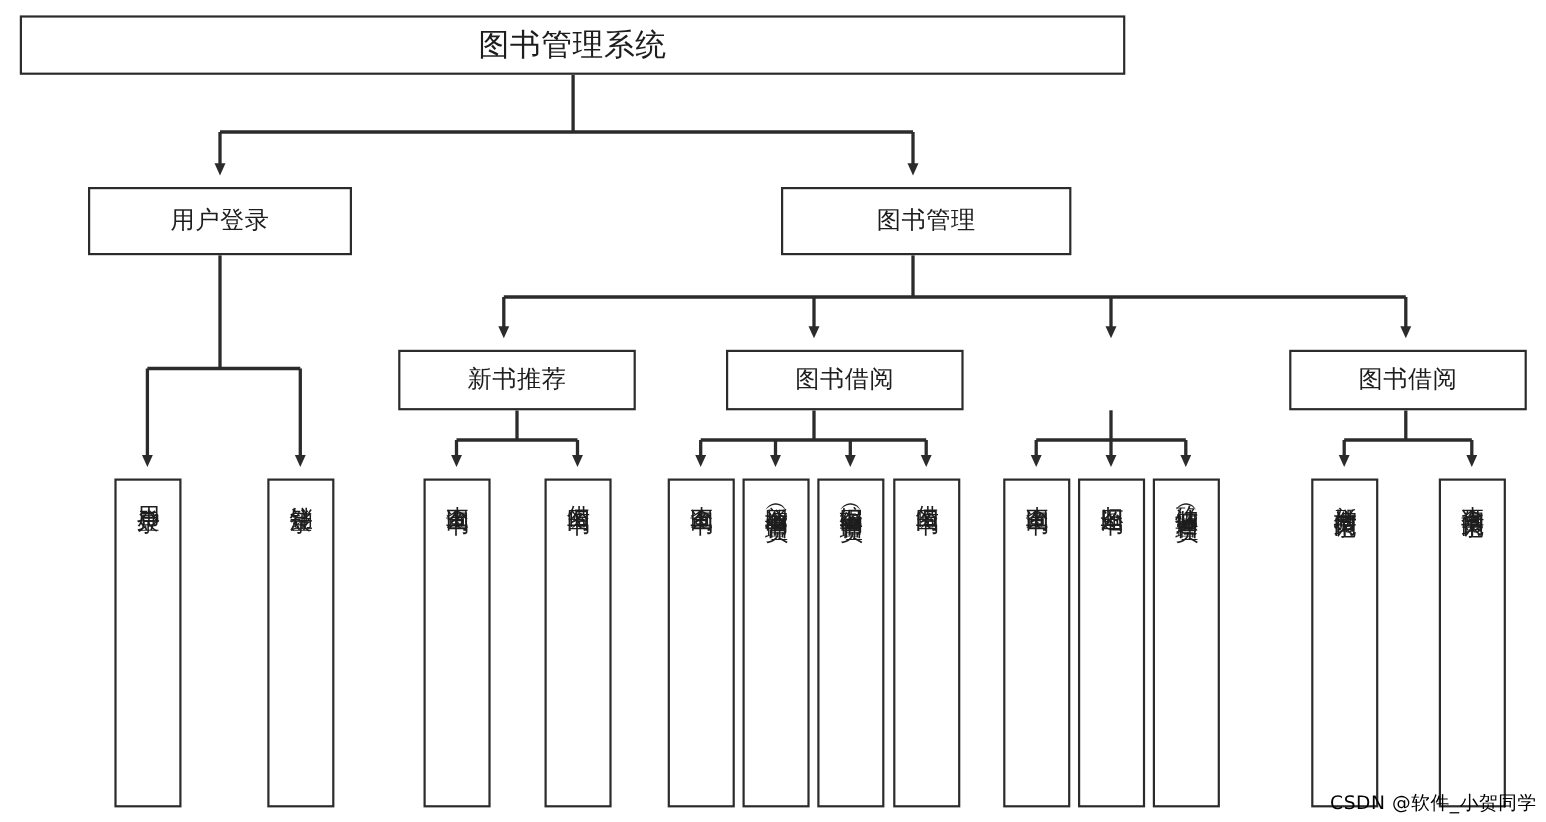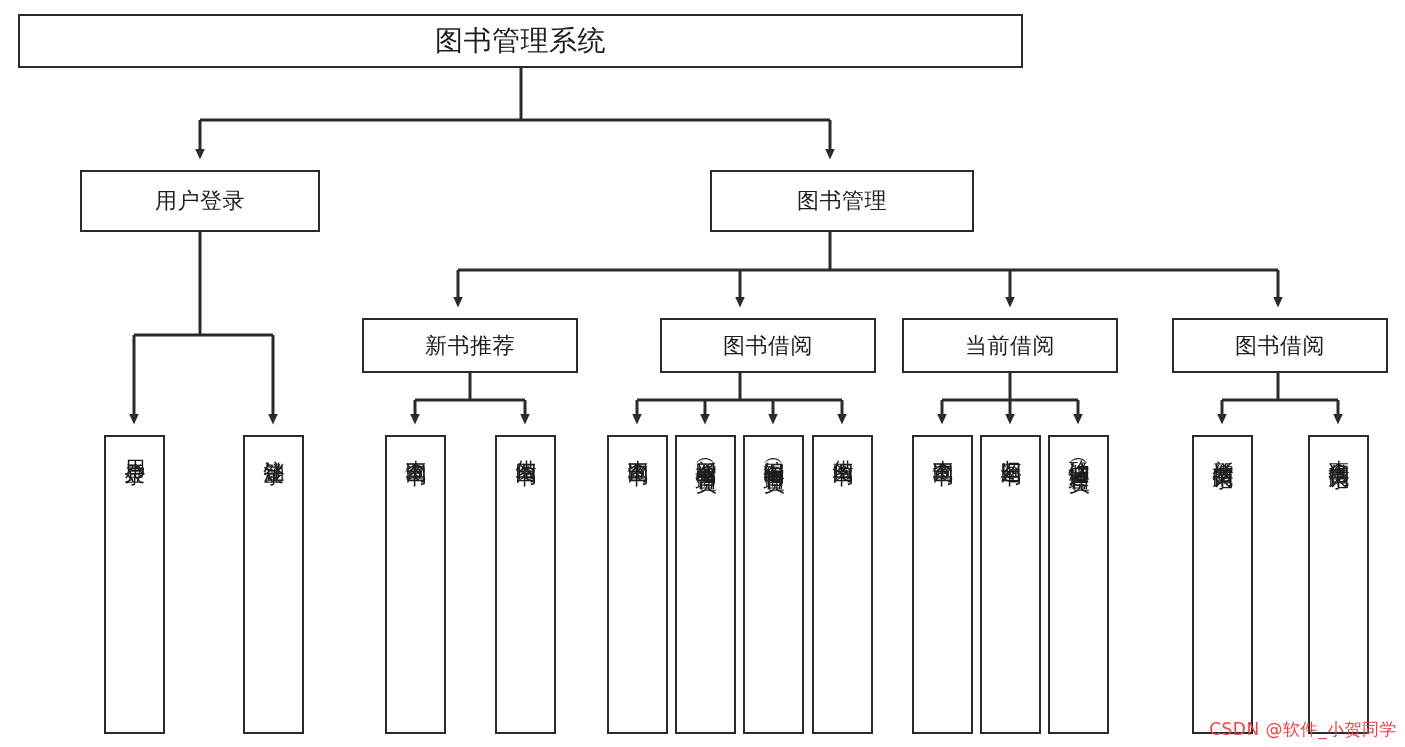--- a/index.html
+++ b/index.html
@@ -58,21 +58,21 @@
     font-size: 21px;
     letter-spacing: 2px;
     line-height: 1;
     white-space: nowrap;
   }
   .watermark {
     position: absolute;
     right: 8px;
     bottom: 6px;
     font-size: 17px;
-    color: #ef4444;
+    color: #000000;
     letter-spacing: 0.5px;
     user-select: none;
     white-space: nowrap;
   }
 </style>
 </head>
 <body>
 
 <div id="canvas">
 
@@ -140,23 +140,20 @@
   </div>
 
   <div class="node h-node" style="left:362px; top:318px; width:216px; height:55px;">
     <span class="node-label">新书推荐</span>
   </div>
 
   <div class="node h-node" style="left:660px; top:318px; width:216px; height:55px;">
     <span class="node-label">图书借阅</span>
   </div>
 
-  <div class="node h-node" style="left:902px; top:318px; width:216px; height:55px;">
-    <span class="node-label">当前借阅</span>
-  </div>
 
   <div class="node h-node" style="left:1172px; top:318px; width:216px; height:55px;">
     <span class="node-label">图书借阅</span>
   </div>
 
   <div class="node v-node" style="left:104px; top:435px; width:61px; height:299px;">
     <span class="node-label">用户登录</span>
   </div>
   <div class="node v-node" style="left:243px; top:435px; width:61px; height:299px;">
     <span class="node-label">注销登录</span>

